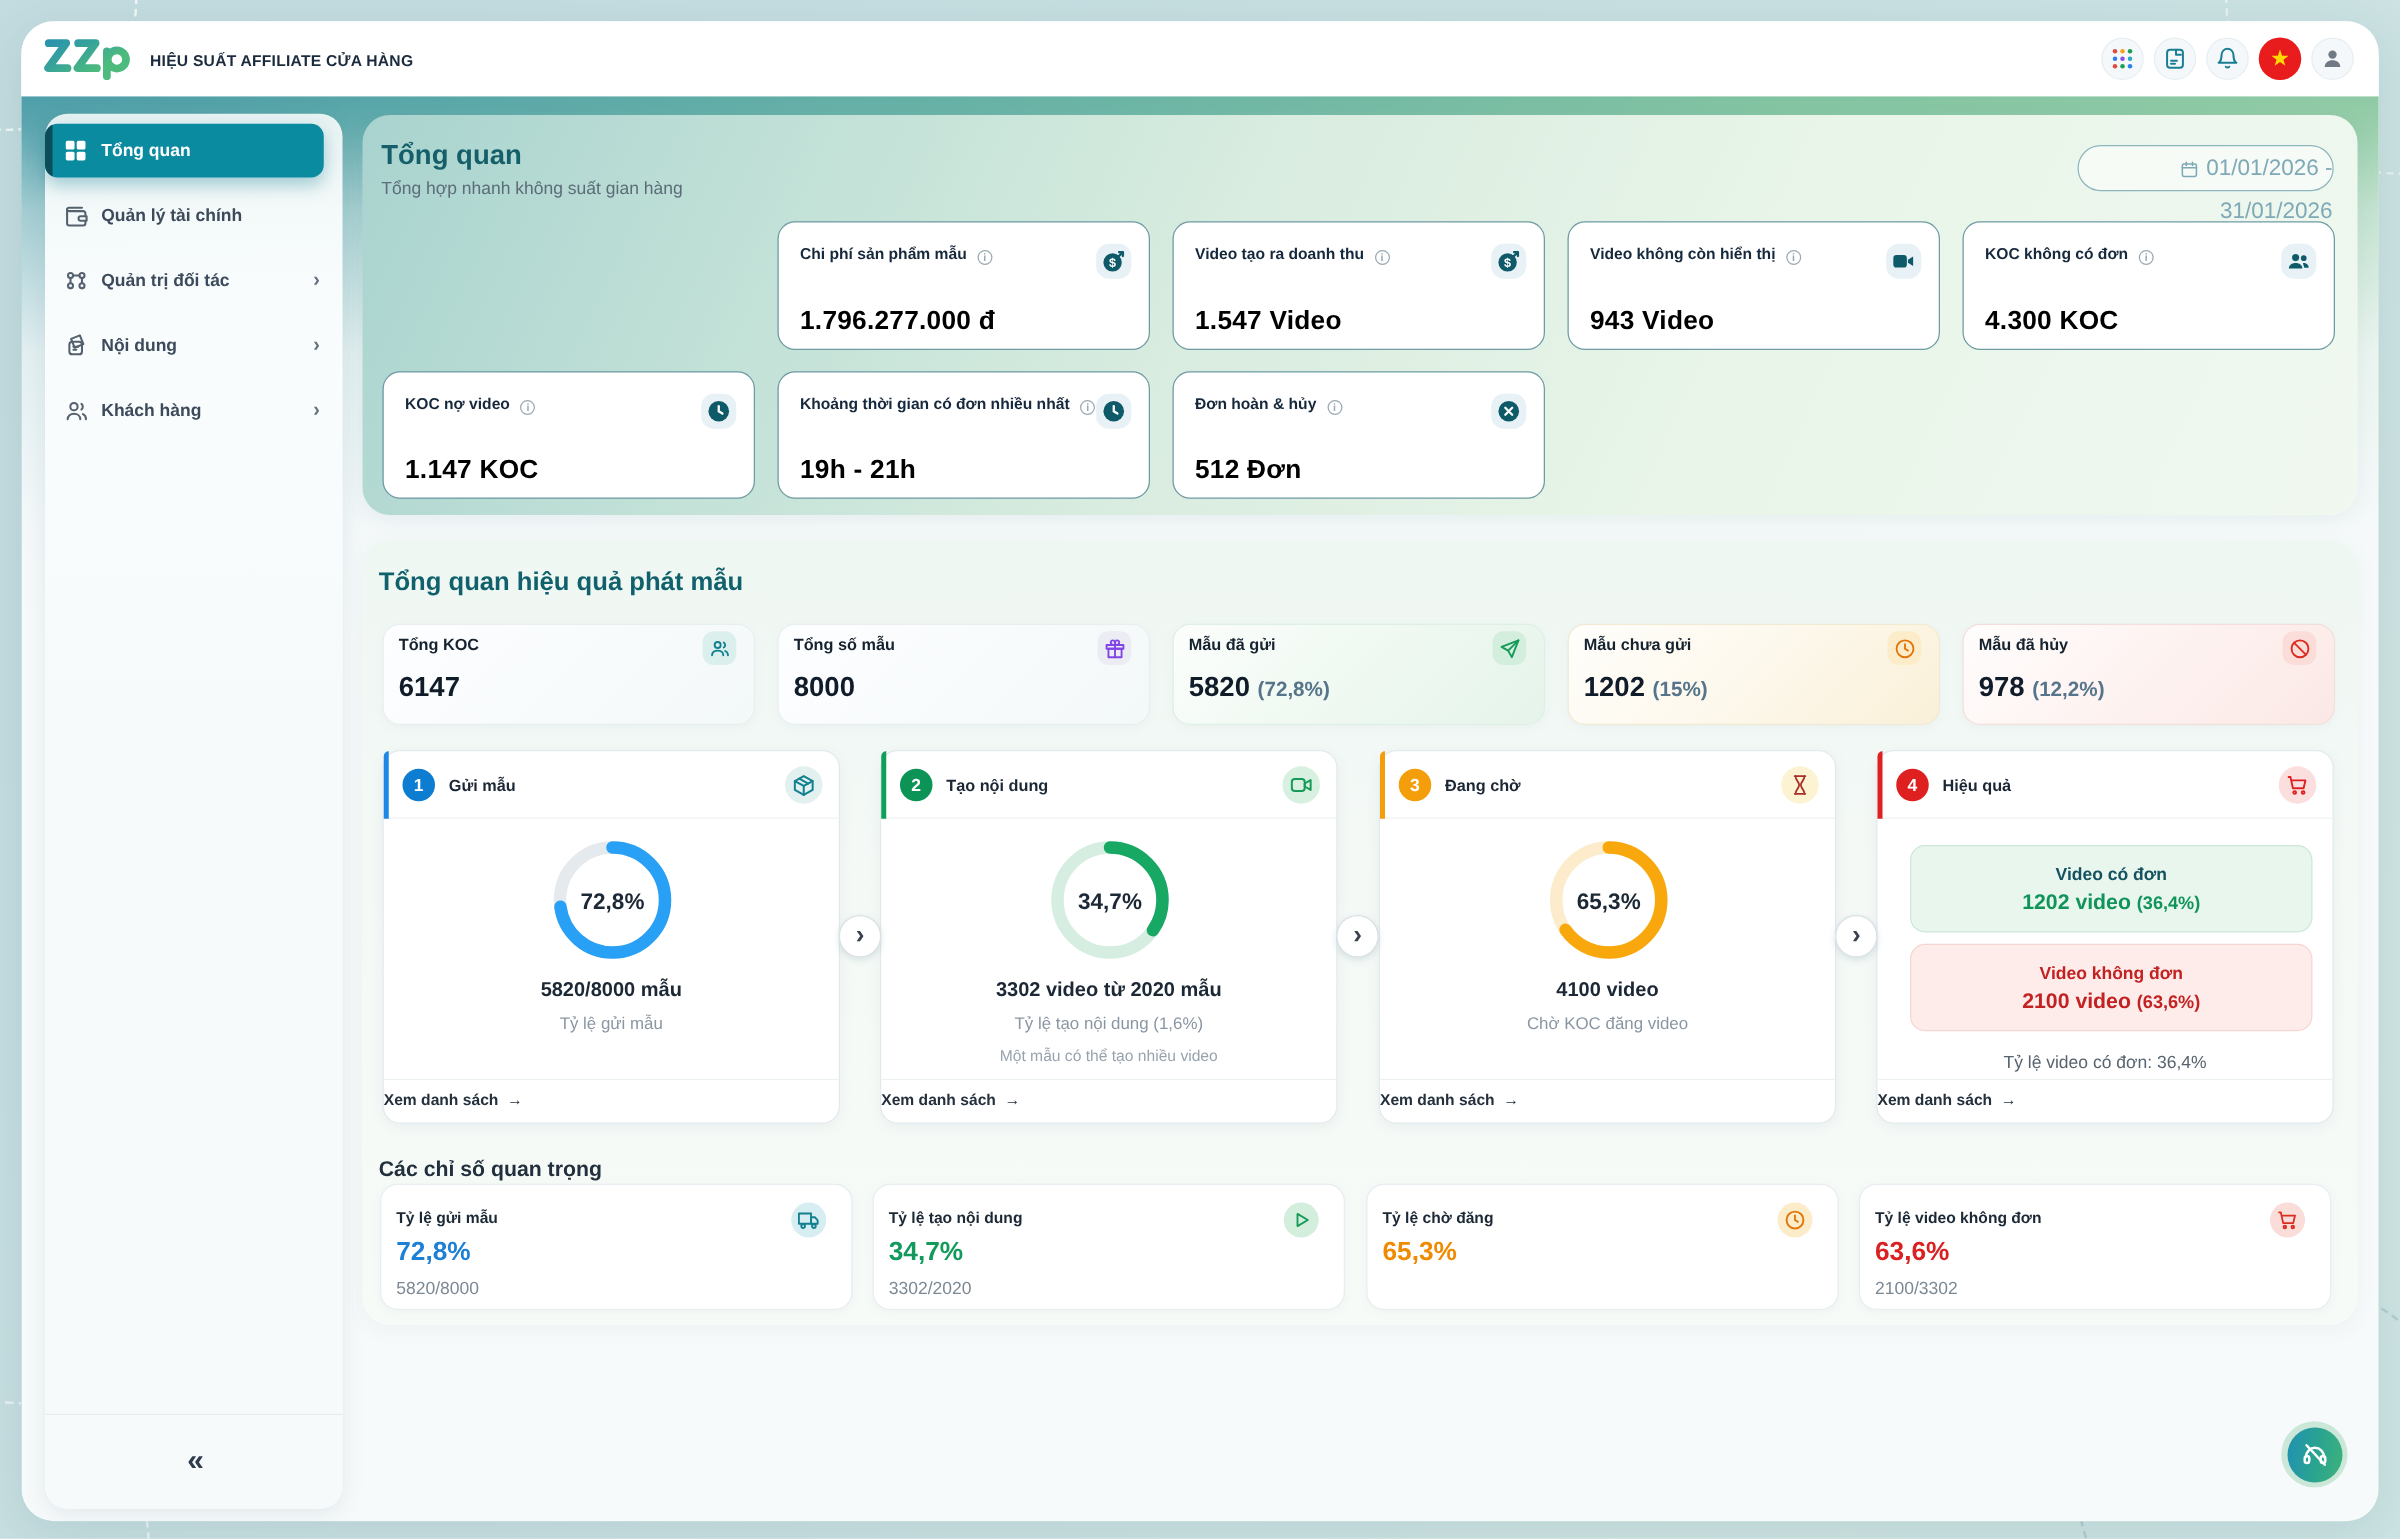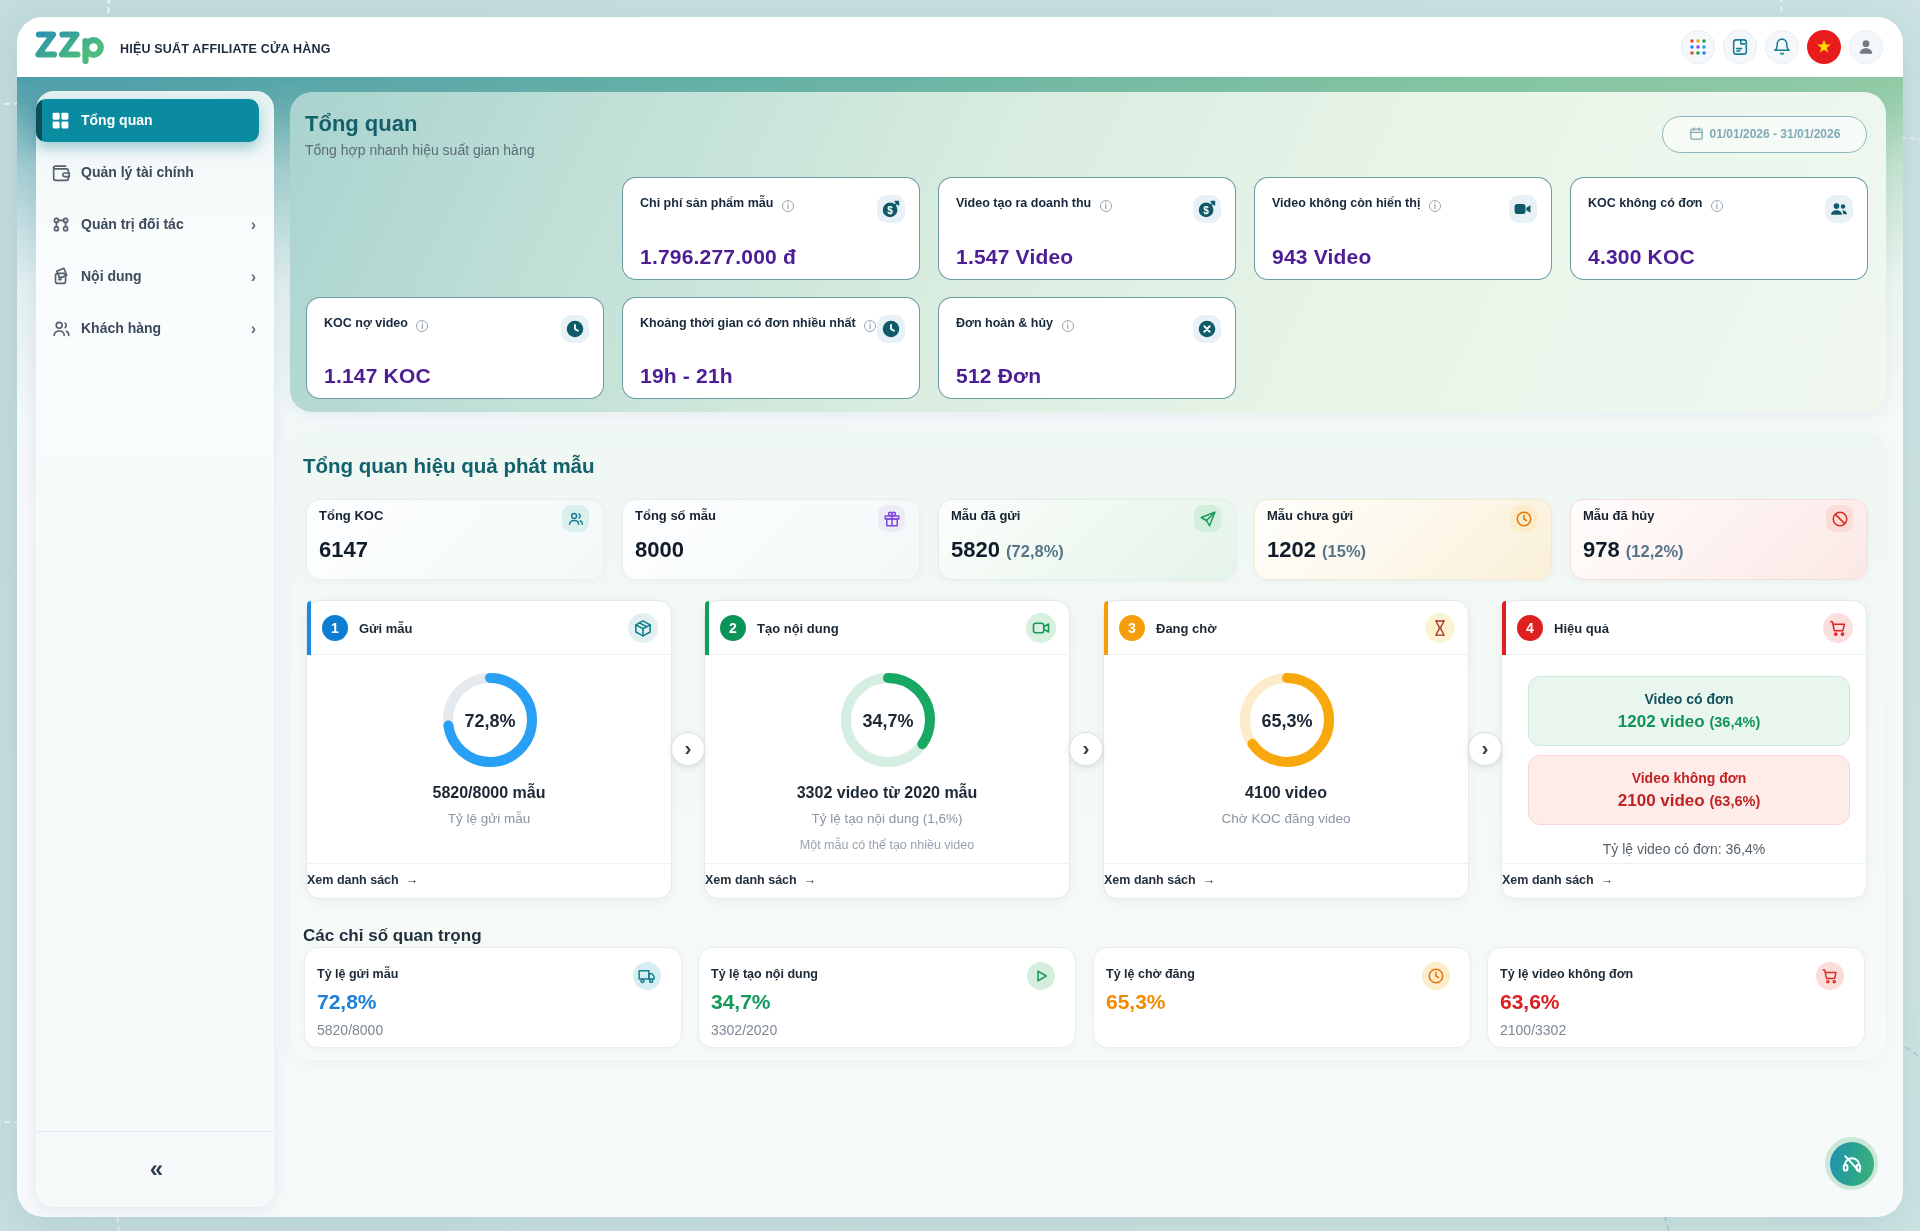--- a/index.html
+++ b/index.html
@@ -43,37 +43,37 @@
   .mitem .chev { position:absolute; right:18px; top:13px; color:#64707e; font-size:16px; font-weight:bold; }
   .sb-foot { position:absolute; left:0; right:0; bottom:0; height:76px; border-top:1px solid #e6edf0; }
   .sb-foot .dbl { position:absolute; left:50%; top:50%; transform:translate(-50%,-54%); color:#2e3c4e; font-size:24px; font-weight:bold; letter-spacing:-3px;}
   
   .panel1 { position:absolute; left:273px; top:75px; width:1596px; height:320px; border-radius:22px;
     background:linear-gradient(115deg, #a9d3cf 0%, #bedfd6 18%, #d8ecdf 42%, #e9f5e9 68%, #f0f8f0 100%);
     box-shadow:0 4px 16px rgba(60,110,110,.08); z-index:3; }
   .p1-title { position:absolute; left:15px; top:19px; font-size:22px; font-weight:bold; color:#145f6a; }
   .p1-sub { position:absolute; left:15px; top:50px; font-size:14px; color:#5c6c78; }
   .chip { position:absolute; right:19px; top:24px; width:205px; height:37px; border-radius:19px;
-    background:rgba(255,255,255,.55); border:1.5px solid #8cb6bd; color:#7fa9b6; font-size:12px; font-weight:bold;
-    line-height:34px; text-align:center; }
+    background:rgba(255,255,255,.55); border:1.5px solid #8cb6bd; color:#7fa9b6; font-size:18px; font-weight:normal;
+    line-height:34px; text-align:right; }
   .chip svg { position:relative; top:3px; margin-right:6px; }
   .panel2 { position:absolute; left:273px; top:415px; width:1596px; height:628px; border-radius:22px;
     background:linear-gradient(180deg, #eff7f3 0%, #f4f9f6 40%, #f7fbf8 100%);
     box-shadow:0 4px 16px rgba(60,110,110,.06); z-index:3; }
   .p2-title { position:absolute; left:13px; top:22px; font-size:20.5px; font-weight:bold; color:#11616c; }
   
   .kcard { position:absolute; width:298px; height:103px; border-radius:14px; background:#fff;
     border:1.5px solid rgba(23,94,106,.62); }
   .kcard.dark { background:#175e67; border:none; box-shadow:0 8px 18px rgba(15,70,80,.35); }
   .kcard .kt { position:absolute; left:17px; top:18px; font-size:12.5px; font-weight:bold; color:#16283c; white-space:nowrap; }
   .kcard.dark .kt { color:#fff; }
   .kcard .info { display:inline-block; width:12px; height:12px; border:1.2px solid #9aa8b2; border-radius:50%;
     font-size:8.5px; line-height:11px; text-align:center; color:#9aa8b2; font-weight:bold; margin-left:5px; vertical-align:-1.5px; font-style:normal;}
   .kcard.dark .info { border-color:rgba(255,255,255,.7); color:rgba(255,255,255,.8); }
-  .kcard .kv { position:absolute; left:17px; bottom:10px; font-size:21px; font-weight:bold; color:#4c1d95; letter-spacing:.2px; }
+  .kcard .kv { position:absolute; left:17px; bottom:10px; font-size:21px; font-weight:bold; color:#000000; letter-spacing:.2px; }
   .kcard.dark .kv { color:#fff; }
   .kicon { position:absolute; right:14px; top:17px; width:28px; height:28px; border-radius:10px; background:#e7f1f6; }
   .kicon svg { position:absolute; left:50%; top:50%; transform:translate(-50%,-50%); }
   .kicon.sq { background:rgba(255,255,255,.18); border-radius:8px; width:24px; height:24px; top:19px; }
   
   .scard { position:absolute; width:298px; height:81px; border-radius:14px; top:67px;
     background:linear-gradient(135deg,#fdfeff 0%, #f3f8f9 100%); border:1px solid #e9eff1; box-shadow:0 2px 8px rgba(80,120,130,.05);}
   .scard .st { position:absolute; left:12px; top:8px; font-size:13px; font-weight:bold; color:#15222f; }
   .scard .sv { position:absolute; left:12px; top:37px; font-size:22px; font-weight:bold; color:#101c29; }
   .scard .sv span { font-size:16.5px; color:#56748a; font-weight:bold; }
@@ -243,21 +243,21 @@
         <div class="txt">Khách hàng</div>
         <div class="chev">›</div>
       </div>
       <div class="sb-foot">
         <div class="dbl">«</div>
       </div>
     </div>
 
     <div class="panel1">
       <div class="p1-title">Tổng quan</div>
-      <div class="p1-sub">Tổng hợp nhanh hiệu suất gian hàng</div>
+      <div class="p1-sub">Tổng hợp nhanh không suất gian hàng</div>
       <div class="chip"><svg width="15" height="15" viewBox="0 0 24 24" fill="none" stroke="#7fa9b6" stroke-width="2" stroke-linecap="round">
           <rect x="3" y="5" width="18" height="16" rx="2"></rect>
           <path d="M8 3v4M16 3v4M3 10h18"></path>
         </svg>01/01/2026 - 31/01/2026</div>
 
       <div class="kcard" style="left:332px; top:85px;">
         <div class="kt">Chi phí sản phẩm mẫu <i class="info">i</i></div>
         <div class="kicon">
           <svg width="22" height="22" viewBox="0 0 24 24">
             <circle cx="11" cy="13" r="8" fill="#0f5a68"></circle>

